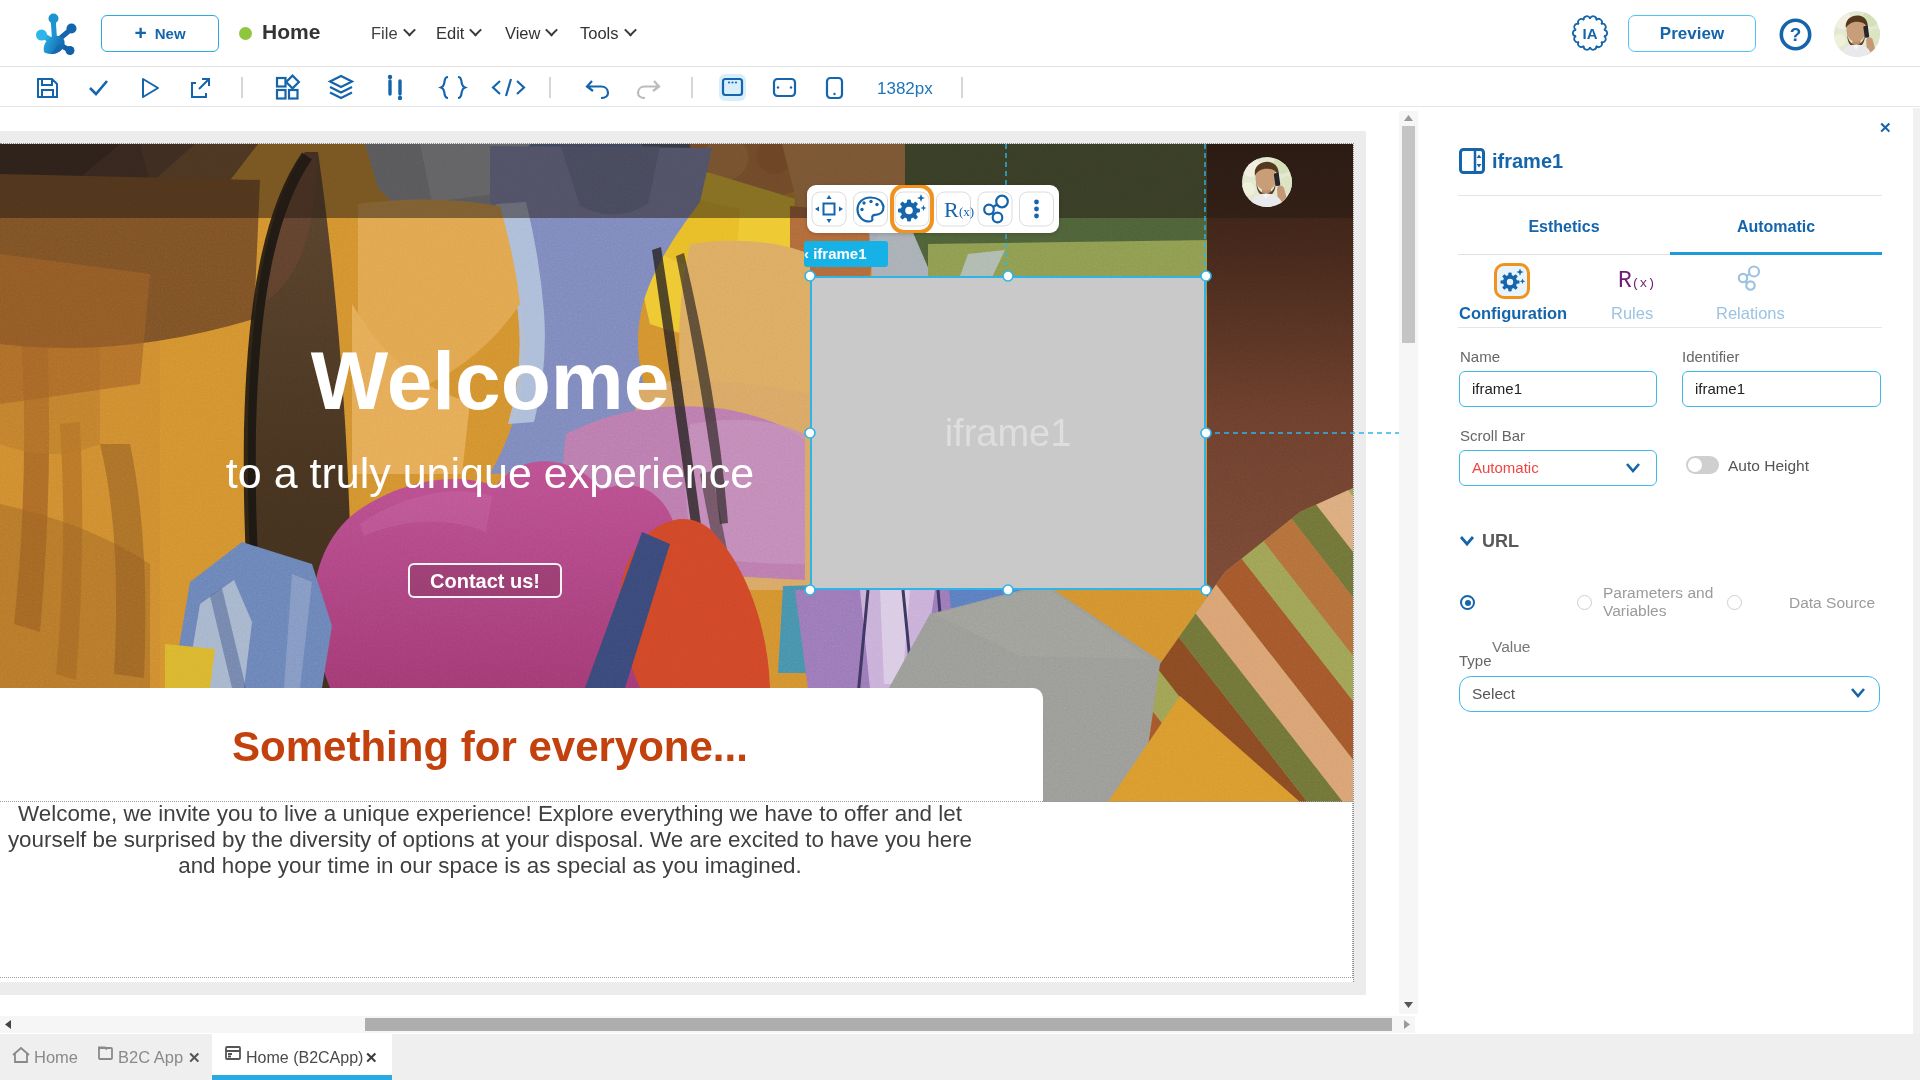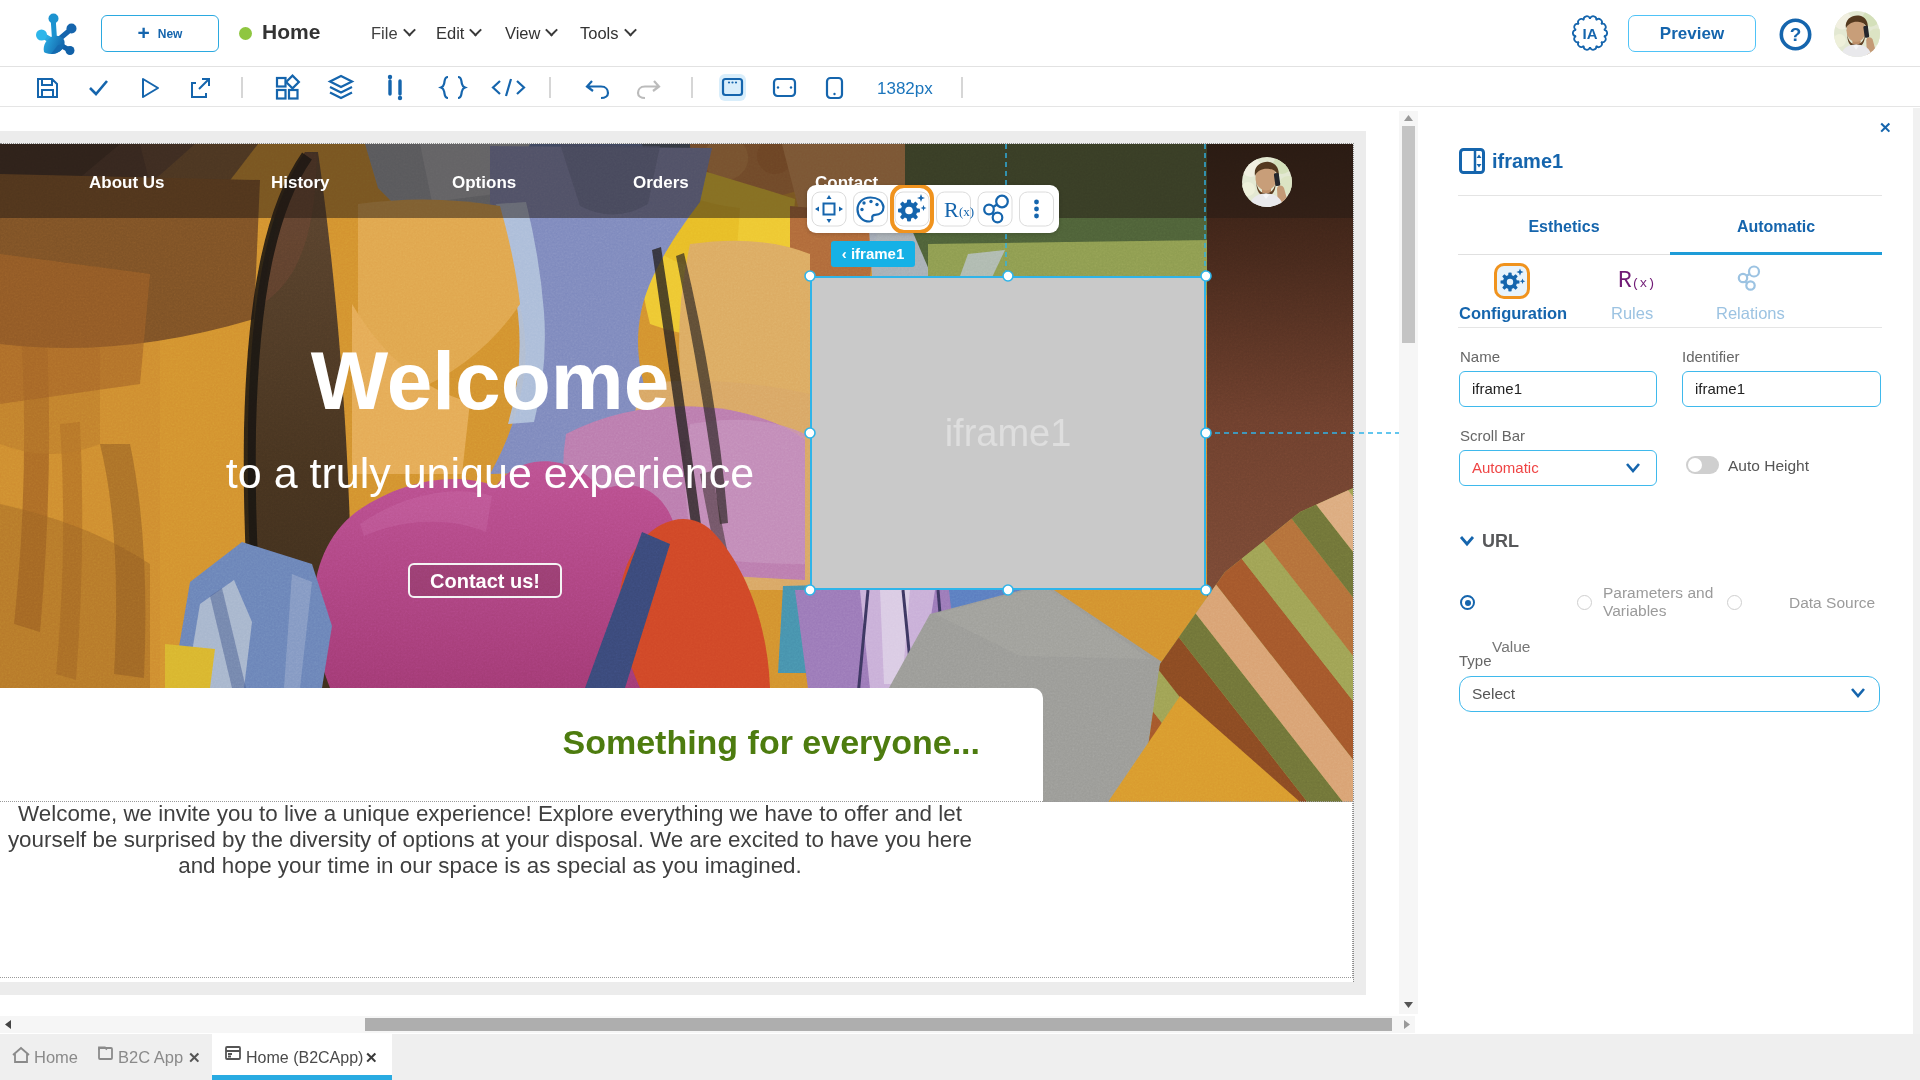--- a/index.html
+++ b/index.html
@@ -30,21 +30,21 @@
       <path d="M30.5 32 C29.5 38 23 42.5 17 42 L24 33 Z" fill="#156bb0"></path>
       <circle cx="19.5" cy="6.5" r="5" fill="#1d93d0"></circle>
       <circle cx="7.5" cy="23" r="5.5" fill="#2eb6ea"></circle>
       <circle cx="37.5" cy="16.5" r="5" fill="#1565ad"></circle>
       <circle cx="36" cy="38.5" r="4.5" fill="#1161a8"></circle>
     </g>
   </svg>
 
   <div class="abs" style="left:101px;top:15px;width:118px;height:37px;border:1.5px solid #2ba9e0;border-radius:6px;background:#fff;display:flex;align-items:center;justify-content:center;">
     <span style="color:#1565ad;font-size:21px;font-weight:bold;margin-right:8px;margin-top:-2px;">+</span>
-    <span style="color:#1565ad;font-size:12px;font-weight:bold;">New</span>
+    <span style="color:#1565ad;font-size:15px;font-weight:bold;">New</span>
   </div>
 
   <div class="abs" style="left:239px;top:27px;width:13px;height:13px;border-radius:50%;background:#8fc640;"></div>
   <div class="abs" style="left:262px;top:20px;font-size:21px;font-weight:bold;color:#333;">Home</div>
 
   <div class="abs" style="left:371px;top:24px;font-size:16.5px;color:#404040;">File<span style="display:inline-block;width:9px;height:9px;border-right:2px solid #3a3a3a;border-bottom:2px solid #3a3a3a;transform:rotate(45deg) translate(-1px,-1px);margin-left:7px;margin-bottom:3px;"></span></div>
   <div class="abs" style="left:436px;top:24px;font-size:16.5px;color:#333;">Edit<span style="display:inline-block;width:9px;height:9px;border-right:2px solid #3a3a3a;border-bottom:2px solid #3a3a3a;transform:rotate(45deg) translate(-1px,-1px);margin-left:7px;margin-bottom:3px;"></span></div>
   <div class="abs" style="left:505px;top:24px;font-size:16.5px;color:#333;">View<span style="display:inline-block;width:9px;height:9px;border-right:2px solid #3a3a3a;border-bottom:2px solid #3a3a3a;transform:rotate(45deg) translate(-1px,-1px);margin-left:7px;margin-bottom:3px;"></span></div>
   <div class="abs" style="left:580px;top:24px;font-size:16.5px;color:#333;">Tools<span style="display:inline-block;width:9px;height:9px;border-right:2px solid #3a3a3a;border-bottom:2px solid #3a3a3a;transform:rotate(45deg) translate(-1px,-1px);margin-left:7px;margin-bottom:3px;"></span></div>
 
@@ -296,27 +296,20 @@
         </g>
       </g>
 
       <path d="M1108 658 L1180 552 L1300 658 Z" fill="#d99a2e"></path>
 
       <rect width="1353" height="658" filter="url(#noisef)" opacity="0.19" style="mix-blend-mode:overlay"></rect>
     </svg>
     </div>
 
     <div class="abs" style="left:0;top:0;width:1353px;height:74px;background:rgba(36,26,20,0.5);"></div>
-    <div class="abs" style="left:0;top:0;width:1353px;height:74px;color:#fff;font-weight:bold;font-size:17px;">
-      <span class="abs" style="left:89px;top:29px;">About Us</span>
-      <span class="abs" style="left:271px;top:29px;">History</span>
-      <span class="abs" style="left:452px;top:29px;">Options</span>
-      <span class="abs" style="left:633px;top:29px;">Orders</span>
-      <span class="abs" style="left:815px;top:29px;">Contact</span>
-    </div>
 
     <svg class="abs" style="left:1242px;top:13px" width="50" height="50" viewBox="0 0 50 50">
       <defs>
           <clipPath id="avc2">
             <circle cx="25" cy="25" r="25"></circle>
           </clipPath>
         </defs>
       <g clip-path="url(#avc2)">
         <rect width="50" height="50" fill="#e3e8d2"></rect>
         <circle cx="9" cy="10" r="10" fill="#f1efe0"></circle>
@@ -332,21 +325,21 @@
         <path d="M21 38 L24 42 L27 38 L24 36.5 Z" fill="#f5f5f7"></path>
         <rect x="32.5" y="16" width="5" height="13" rx="1.5" fill="#24262c" transform="rotate(-8 35 22)"></rect>
       </g>
     </svg>
 
     <div class="abs" style="left:0px;top:305px;width:980px;text-align:center;color:#fff;font-size:43px;">to a truly unique experience</div>
     <div class="abs" style="left:0px;top:190px;width:980px;text-align:center;color:#fff;font-weight:bold;font-size:82px;">Welcome</div>
     <div class="abs" style="left:408px;top:419px;width:154px;height:35px;border:2px solid #f4f4f4;border-radius:6px;background:rgba(70,32,46,0.18);color:#fff;font-weight:bold;font-size:20px;text-align:center;line-height:32px;">Contact us!</div>
 
     <div class="abs" style="left:0;top:544px;width:1043px;height:294px;background:#fff;border-radius:0 10px 0 0;"></div>
-    <div class="abs" style="left:0;top:579px;width:980px;text-align:right;color:#4d7c0f;font-weight:bold;font-size:34px;">Something for everyone...</div>
+    <div class="abs" style="left:0;top:579px;width:980px;text-align:center;color:#c2410c;font-weight:bold;font-size:42px;">Something for everyone...</div>
 
     <div class="abs" style="left:0;top:658px;width:1352px;height:175px;background:#fff;outline:1px dotted #9a9a9a;"></div>
     <div class="abs" style="left:-10px;top:657px;width:1000px;text-align:center;color:#3f3f3f;font-size:22.4px;line-height:26px;">Welcome, we invite you to live a unique experience! Explore everything we have to offer and let<br>yourself be surprised by the diversity of options at your disposal. We are excited to have you here<br>and hope your time in our space is as special as you imagined.</div>
   </div>
 
   <div class="abs" style="left:0;top:143px;width:1354px;height:1px;border-top:1px dotted #8a8a8a;"></div>
   <div class="abs" style="left:1353px;top:143px;width:1px;height:839px;border-left:1px dotted #8a8a8a;"></div>
 
   <svg class="abs" style="left:0;top:0" width="1430" height="1080" viewBox="0 0 1430 1080" pointer-events="none">
     <g stroke="#2fb4e9" stroke-width="1.4" stroke-dasharray="5 4" fill="none">
@@ -365,21 +358,21 @@
         <circle cx="228" cy="30" r="5"></circle>
         <circle cx="426" cy="30" r="5"></circle>
       <circle cx="30" cy="187" r="5"></circle>
         <circle cx="426" cy="187" r="5"></circle>
       <circle cx="30" cy="344" r="5"></circle>
         <circle cx="228" cy="344" r="5"></circle>
         <circle cx="426" cy="344" r="5"></circle>
     </g>
   </svg>
 
-  <div class="abs" style="left:831px;top:241px;width:84px;height:26px;background:#16b1e6;border-radius:3px;color:#fff;font-weight:bold;font-size:15px;text-align:center;line-height:25px;">‹ iframe1</div>
+  <div class="abs" style="left:804px;top:241px;width:84px;height:26px;background:#16b1e6;border-radius:3px;color:#fff;font-weight:bold;font-size:15px;line-height:25px;">‹ iframe1</div>
 
   <div class="abs" style="left:807px;top:185px;width:252px;height:48px;background:#fff;border-radius:9px;box-shadow:0 1px 4px rgba(0,0,0,0.18);"></div>
   <svg class="abs" style="left:807px;top:185px" width="252" height="48" viewBox="0 0 252 48">
     <g fill="none" stroke="#dcdcdc" stroke-width="1">
       <rect x="5" y="7" width="34" height="34" rx="8" fill="#fff"></rect>
       <rect x="46.5" y="7" width="34" height="34" rx="8" fill="#fff"></rect>
       <rect x="88" y="7" width="34" height="34" rx="8" fill="#fff"></rect>
       <rect x="129.5" y="7" width="34" height="34" rx="8" fill="#fff"></rect>
       <rect x="171" y="7" width="34" height="34" rx="8" fill="#fff"></rect>
       <rect x="212.5" y="7" width="34" height="34" rx="8" fill="#fff"></rect>

